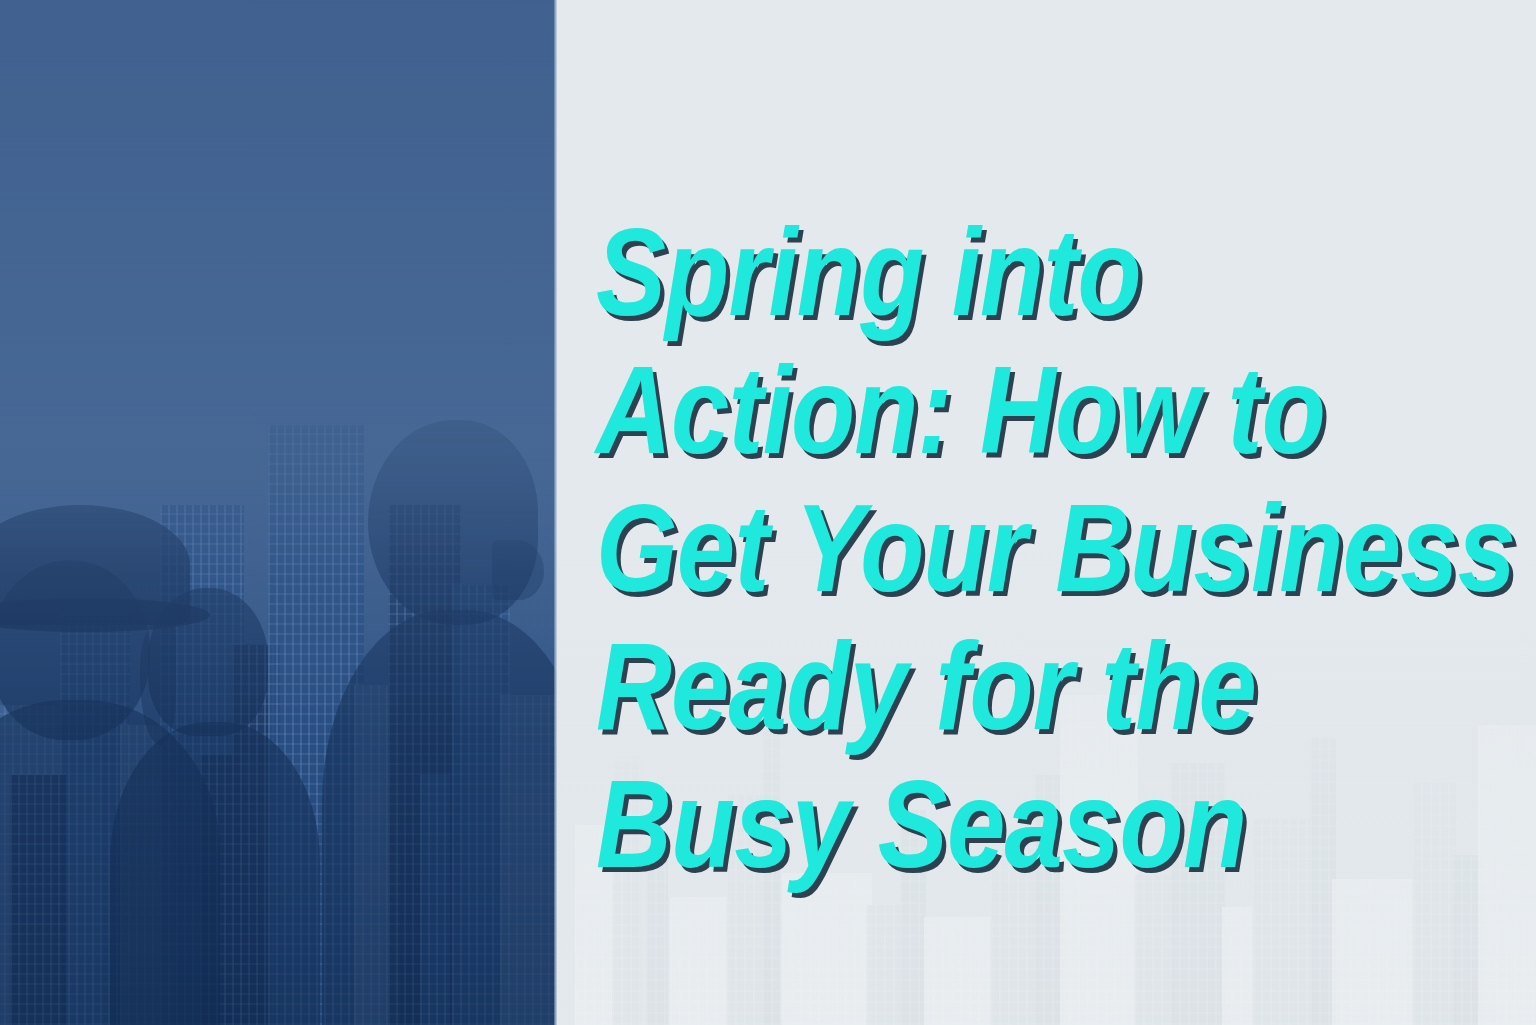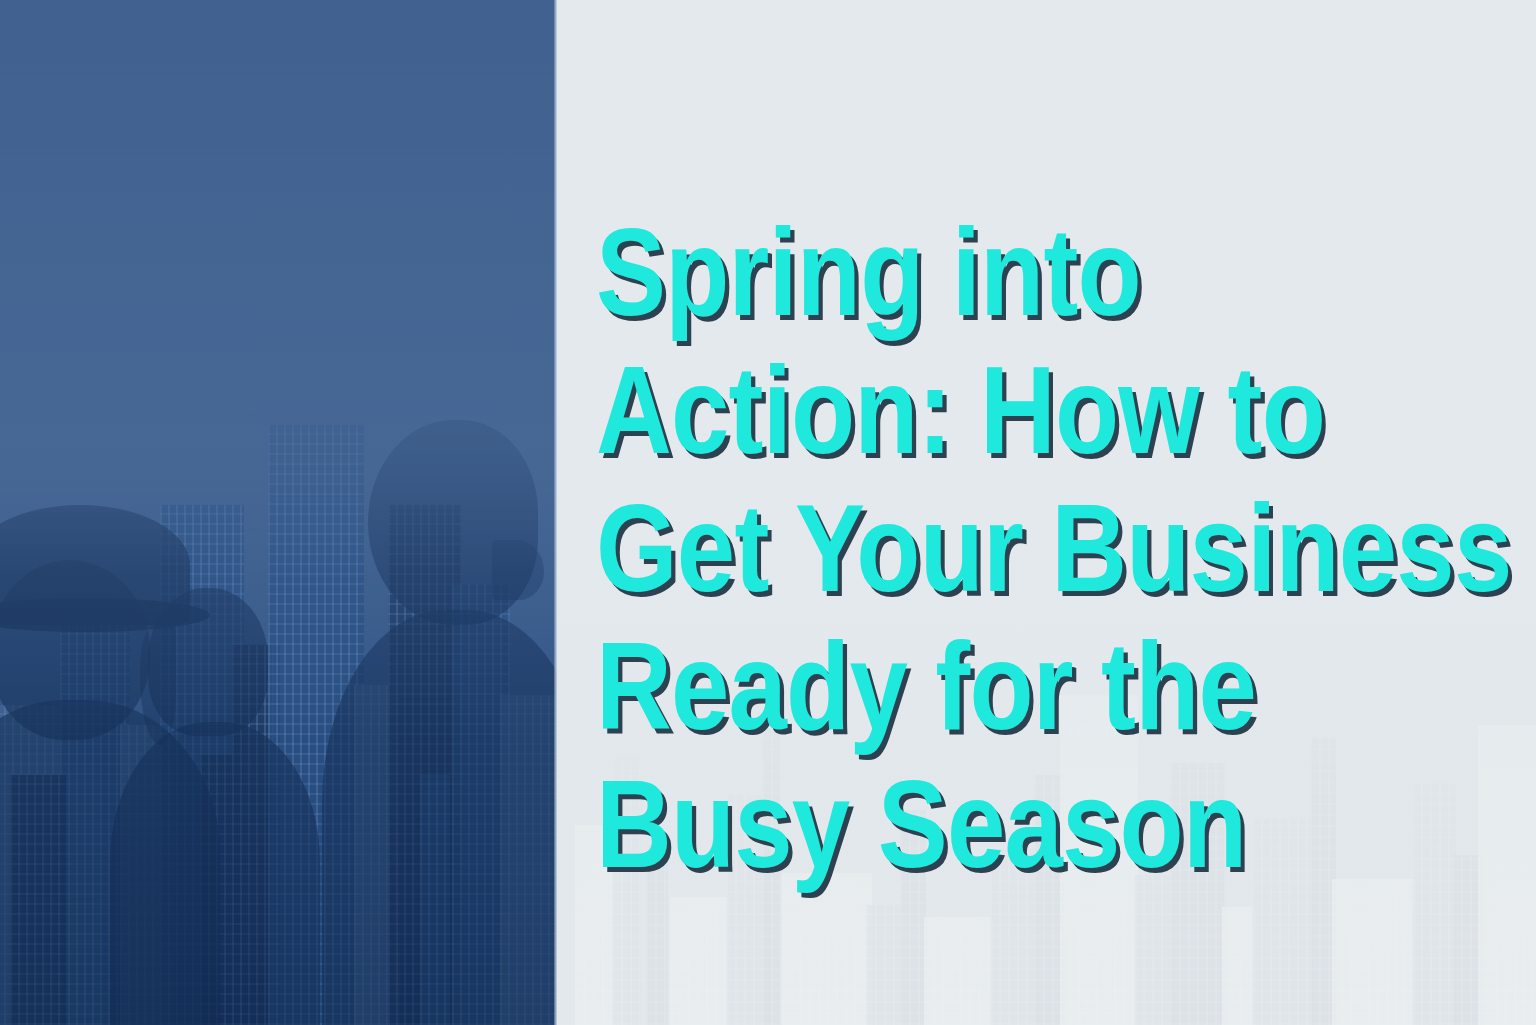--- a/index.html
+++ b/index.html
@@ -8,20 +8,21 @@
     padding: 0;
     background: #ffffff;
   }
   .banner {
     position: relative;
     width: 1536px;
     height: 1025px;
     overflow: hidden;
     font-family: "Liberation Sans", "DejaVu Sans", sans-serif;
     background: #6d28d9;
+    font-style: italic;
   }
 
   
   .right-panel {
     position: absolute;
     left: 0; top: 0;
     width: 1536px; height: 1025px;
     background: linear-gradient(180deg, #e2e8eb 0%, #e1e7ea 40%, #dfe5e9 70%, #e3e8ec 100%);
     overflow: hidden;
   }

